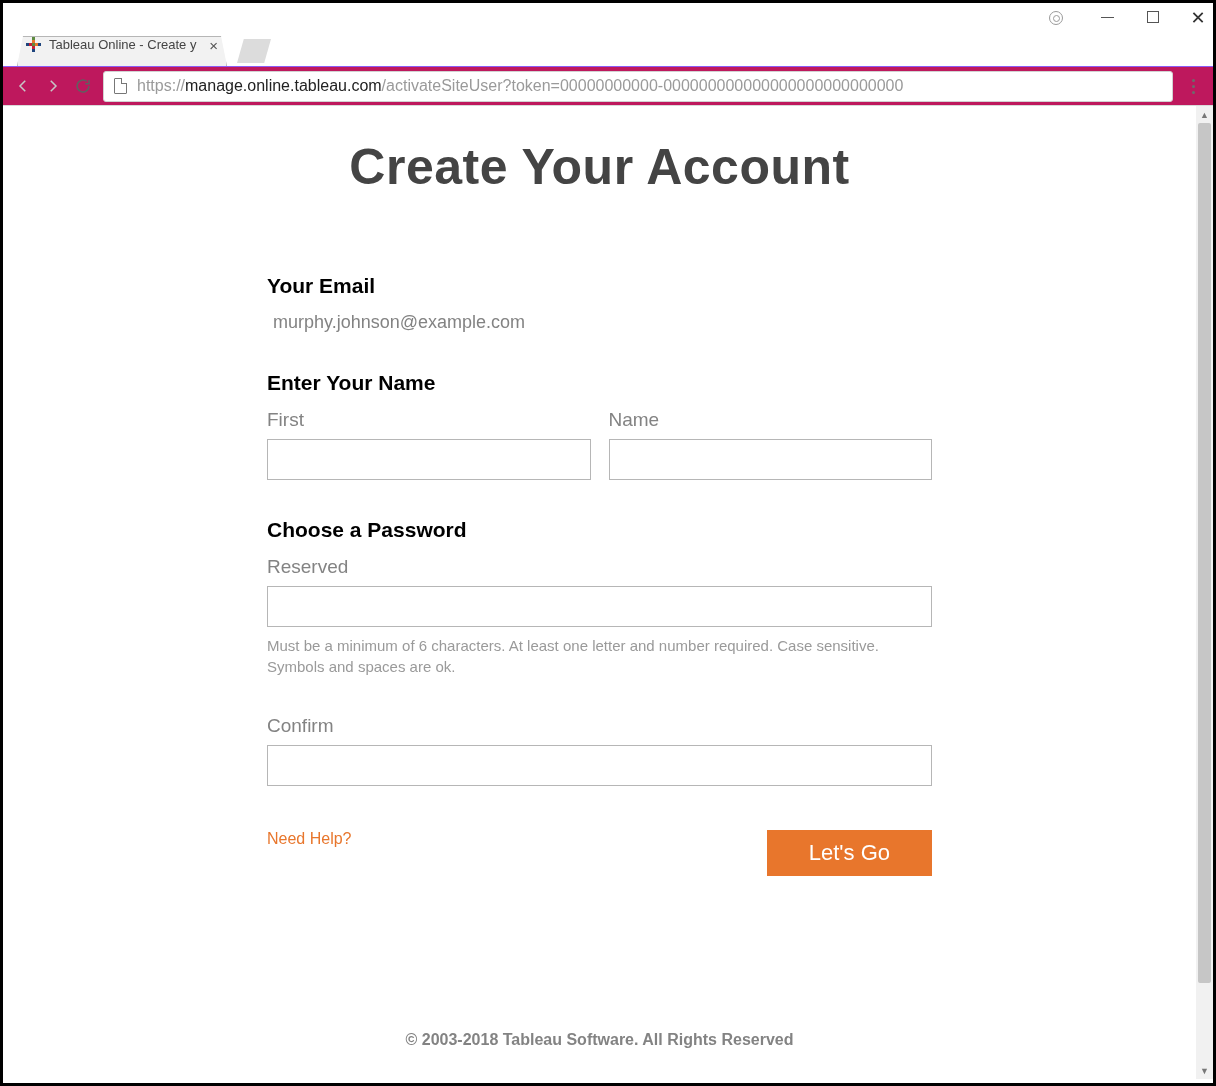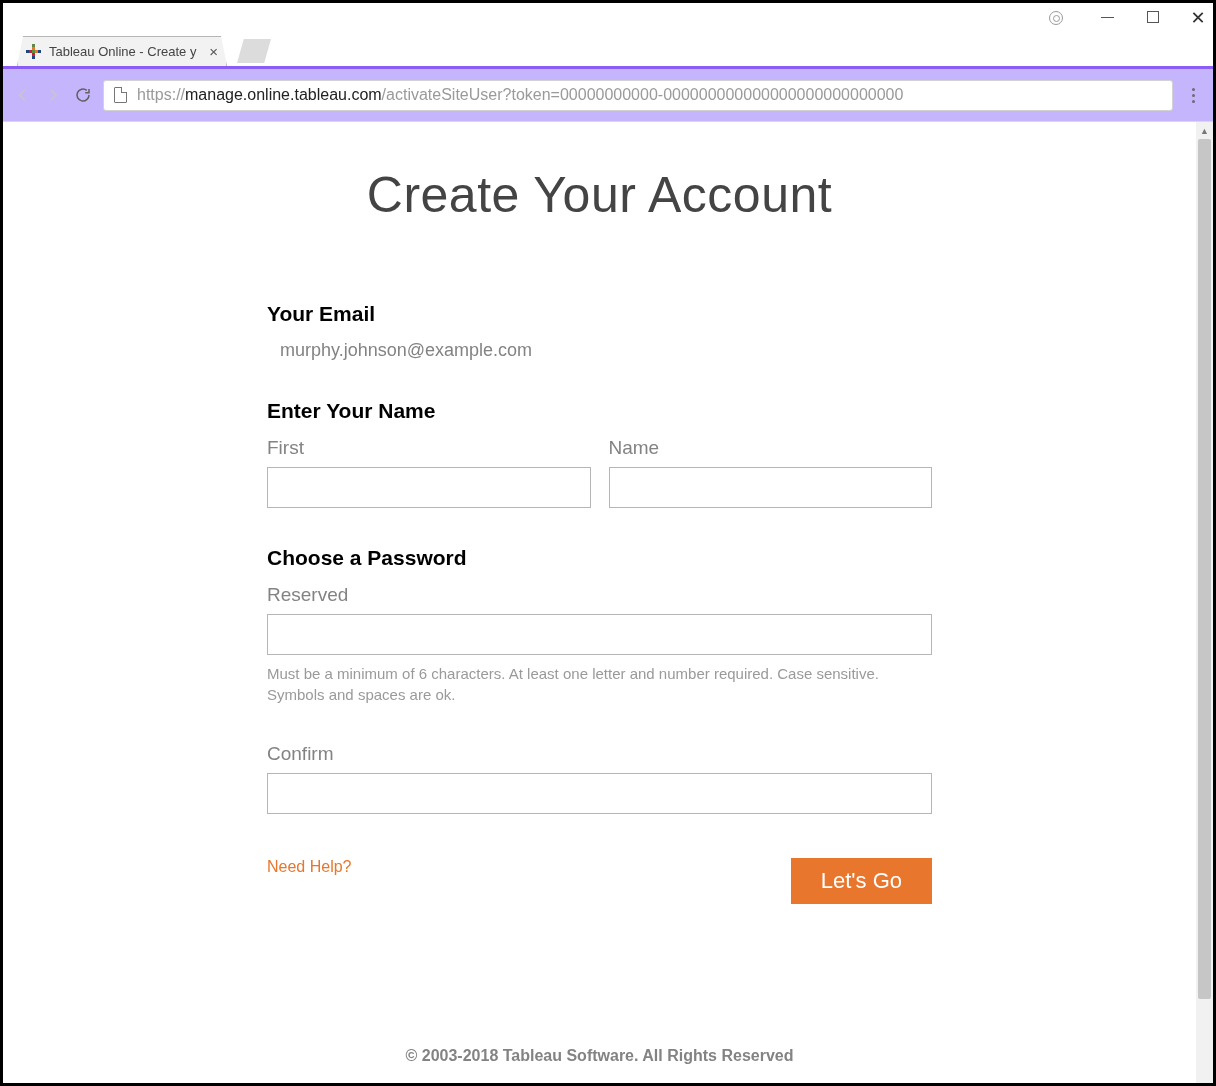--- a/index.html
+++ b/index.html
@@ -89,21 +89,20 @@
     }
     .tab {
       background: #f2f2f2;
       border: 1px solid #b6b6b6;
       border-bottom: none;
       border-top-left-radius: 3px;
       border-top-right-radius: 3px;
       height: 30px;
       padding: 0 8px;
       display: flex;
-      align-items: center;
       gap: 7px;
       font-size: 13px;
       color: #444;
       position: relative;
       min-width: 210px;
       max-width: 220px;
       clip-path: polygon(6px 0, calc(100% - 6px) 0, 100% 100%, 0 100%);
     }
     .tab .favicon {
       width: 16px;
@@ -124,23 +123,23 @@
     .new-tab {
       width: 34px;
       height: 24px;
       background: #dcdcdc;
       margin-left: 10px;
       clip-path: polygon(20% 0, 100% 0, 80% 100%, 0 100%);
       margin-bottom: 3px;
     }
     
     .toolbar {
-      height: 56px;
-      background: #c4b5fd;
-      border-top: 3px solid #8b5cf6;
+      height: 40px;
+      background: #be185d;
+      border-top: 1px solid #8b5cf6;
       border-bottom: 1px solid #d9d9d9;
       display: flex;
       align-items: center;
       padding: 0 10px;
       gap: 10px;
     }
     .nav-btn {
       width: 20px;
       height: 20px;
       display: flex;
@@ -223,41 +222,41 @@
       position: absolute;
       left: 2px; right: 2px;
       top: 17px;
       height: 860px;
       background: #c6c6c6;
       border-radius: 2px;
     }
     .scroll-arrow.down { position: absolute; bottom: 0; left: 0; }
     
     h1.page-title {
-      font-weight: 400;
+      font-weight: 700;
       font-size: 50px;
       color: #444;
       text-align: center;
-      margin-top: 44px;
+      margin-top: 32px;
       letter-spacing: 0.5px;
     }
     .form-wrap {
       width: 665px;
       margin: 78px auto 0;
     }
     .section-heading {
       font-size: 21px;
       font-weight: 600;
       color: #000000;
       margin-bottom: 14px;
     }
     .email-value {
       font-size: 18px;
       color: #838383;
-      margin-left: 13px;
+      margin-left: 6px;
     }
     .name-row {
       display: flex;
       gap: 18px;
       margin-top: 10px;
     }
     .name-col {
       flex: 1;
     }
     .field-label {
@@ -292,21 +291,21 @@
       color: #e8762c;
       font-size: 16px;
       text-decoration: none;
       cursor: pointer;
     }
     .submit-btn {
       background: #e8762c;
       color: #fff;
       border: none;
       font-size: 22px;
-      padding: 10px 30px;
+      padding: 10px 42px;
       cursor: pointer;
       font-weight: 400;
     }
     .footer {
       position: absolute;
       bottom: 30px;
       left: 0; right: 0;
       text-align: center;
       font-size: 16px;
       color: #838383;

